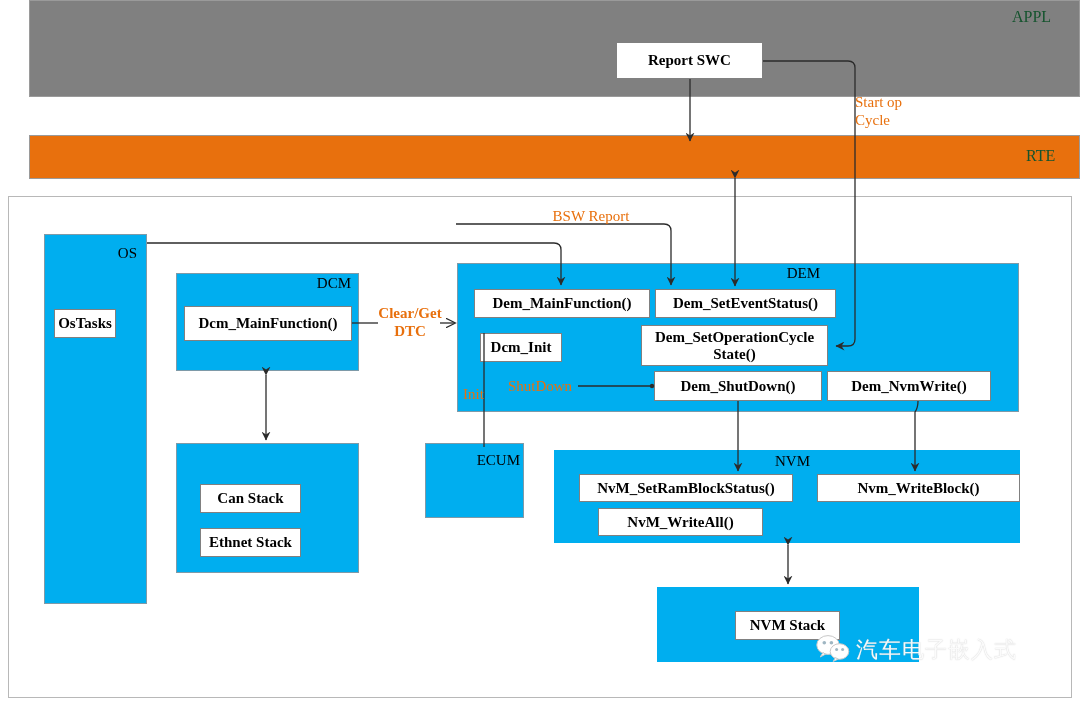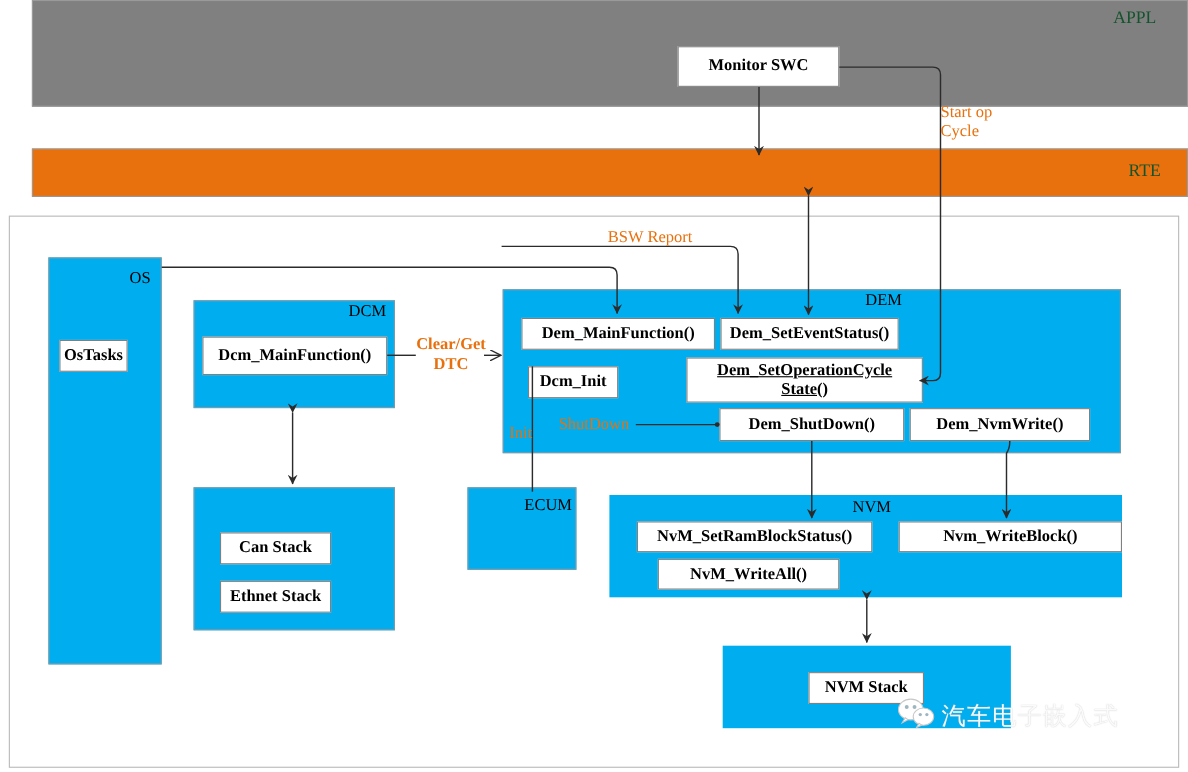--- a/index.html
+++ b/index.html
@@ -124,37 +124,37 @@
   <div class="wbox" style="left:200px; top:484px; width:101px; height:29px;">Can Stack</div>
   <div class="wbox" style="left:200px; top:528px; width:101px; height:29px;">Ethnet Stack</div>
 
   <div class="blue-block" style="left:425px; top:443px; width:99px; height:75px;"></div>
   <div class="module-label" style="left:462px; top:452px; width:58px;">ECUM</div>
 
   <div class="blue-block" style="left:457px; top:263px; width:562px; height:149px;"></div>
   <div class="module-label" style="left:760px; top:265px; width:60px;">DEM</div>
 
   <div class="wbox" style="left:474px; top:289px; width:176px; height:29px;">Dem_MainFunction()</div>
-  <div class="wbox" style="left:655px; top:289px; width:162px; height:29px;text-align:center;">Dem_SetEventStatus()</div>
+  <div class="wbox" style="left:655px; top:289px; width:181px; height:29px;text-align:center;">Dem_SetEventStatus()</div>
   <div class="wbox" style="left:480px; top:333px; width:82px; height:29px;">Dcm_Init</div>
-  <div class="wbox" style="left:624px; top:325px; width:215px; height:41px; white-space:pre-line;text-decoration:underline;">Dem_SetOperationCycle
+  <div class="wbox" style="left:641px; top:325px; width:187px; height:41px; white-space:pre-line;">Dem_SetOperationCycle
 State()</div>
   <div class="wbox" style="left:827px; top:371px; width:164px; height:30px;">Dem_NvmWrite()</div>
   <div class="wbox" style="left:654px; top:371px; width:168px; height:30px;">Dem_ShutDown()</div>
 
   <div class="blue-block noborder" style="left:554px; top:450px; width:466px; height:93px;"></div>
   <div class="module-label" style="left:750px; top:453px; width:60px;">NVM</div>
   <div class="wbox" style="left:579px; top:474px; width:214px; height:28px;">NvM_SetRamBlockStatus()</div>
   <div class="wbox" style="left:817px; top:474px; width:203px; height:28px;">Nvm_WriteBlock()</div>
   <div class="wbox" style="left:598px; top:508px; width:165px; height:28px;">NvM_WriteAll()</div>
 
   <div class="blue-block noborder" style="left:657px; top:587px; width:262px; height:75px;"></div>
   <div class="wbox" style="left:735px; top:611px; width:105px; height:29px;">NVM Stack</div>
 
-  <div class="wbox" style="left:616px; top:42px; width:147px; height:37px;">Monitor SWC</div>
+  <div class="wbox" style="left:616px; top:42px; width:147px; height:37px;">Report SWC</div>
 
 
   <svg class="wires" viewBox="0 0 1080 702" xmlns="http://www.w3.org/2000/svg">
     <defs>
       <marker id="ah" markerWidth="10" markerHeight="9" refX="8.5" refY="4.5" orient="auto" markerUnits="userSpaceOnUse">
         <path d="M0,0 L9,4.5 L0,9 L3,4.5 Z" fill="#2b2b2b"></path>
       </marker>
       <marker id="ah-open" markerWidth="11" markerHeight="10" refX="9.5" refY="5" orient="auto" markerUnits="userSpaceOnUse">
         <path d="M0,0 L10,5 L0,10" fill="none" stroke="#2b2b2b" stroke-width="1.2"></path>
       </marker>

